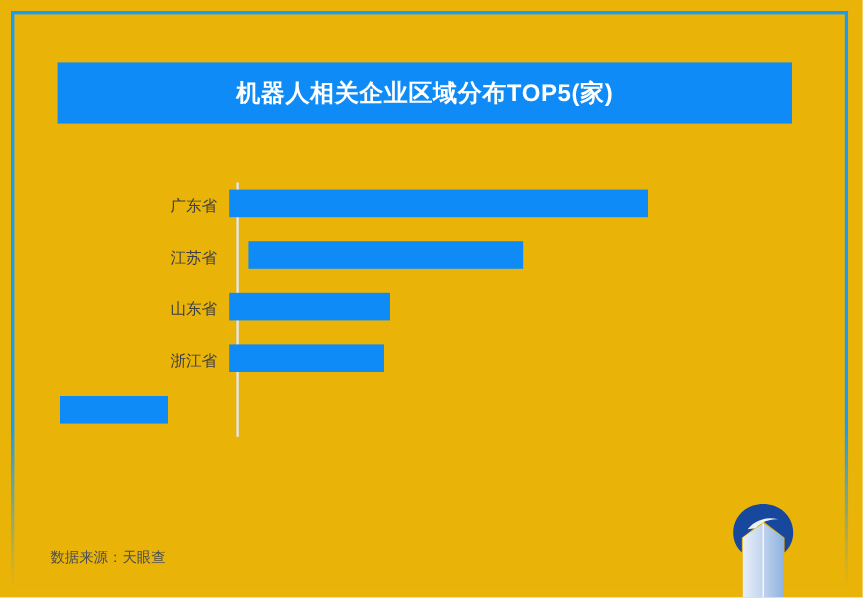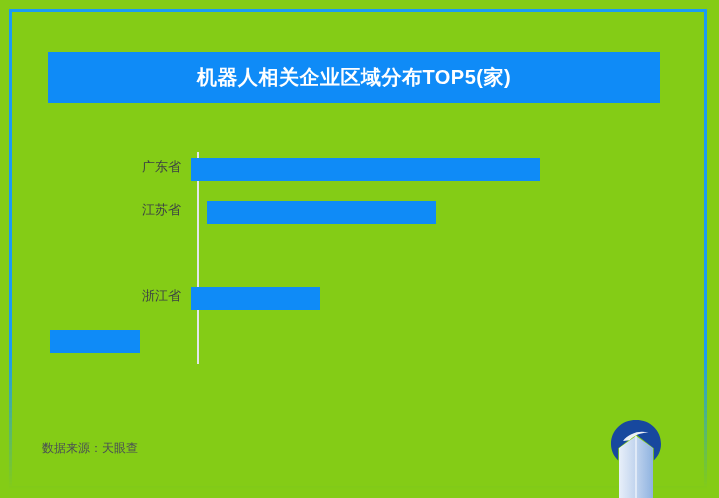--- a/index.html
+++ b/index.html
@@ -9,21 +9,21 @@
     background: #ffffff;
   }
   body {
     font-family: "Liberation Sans", "DejaVu Sans", sans-serif;
   }
 
   .screen {
     position: relative;
     width: 719px;
     height: 498px;
-    background: #84cc16;
+    background: #eab308;
     overflow: hidden;
   }
 
   
   .frame {
     position: absolute;
     left: 9px;
     top: 9px;
     width: 698px;
     height: 480px;
@@ -84,21 +84,21 @@
     top: 0;
     width: 100%;
     height: 100%;
   }
   .bar-row {
     position: absolute;
     left: 0;
     height: 23px;
     width: 100%;
     display: flex;
-    align-items: flex-start;
+    align-items: flex-end;
   }
   .cat-label {
     width: 141px;
     text-align: right;
     padding-right: 8px;
     box-sizing: border-box;
     font-size: 13px;
     color: #3b3f45;
     white-space: nowrap;
   }
@@ -112,21 +112,21 @@
     left: 2px;
     top: 0;
     height: 23px;
     background: #0f8bf7;
   }
 
   
   .source-note {
     position: absolute;
     left: 42px;
-    top: 440px;
+    top: 456px;
     font-size: 12px;
     color: #4a4f55;
     white-space: nowrap;
   }
 
   
   .logo {
     position: absolute;
     right: 52px;
     bottom: 0px;
@@ -151,20 +151,26 @@
         <div class="bar-row" style="top: 8px;">
           <div class="cat-label">广东省</div>
           <div class="bar-track">
             <div class="bar" title="广东省 349 家" style="width: 349px; background: rgb(15, 139, 247);"></div>
           </div>
         </div>
         <div class="bar-row" style="top: 51px; gap: 16px;">
           <div class="cat-label">江苏省</div>
           <div class="bar-track">
             <div class="bar" title="江苏省 229 家" style="width: 229px; background: rgb(15, 139, 247);"></div>
+          </div>
+        </div>
+        <div class="bar-row" style="top: 94px;">
+          <div class="cat-label">山东省</div>
+          <div class="bar-track">
+            <div class="bar" title="山东省 134 家" style="width: 134px; background: rgb(15, 139, 247);"></div>
           </div>
         </div>
         <div class="bar-row" style="top: 137px;">
           <div class="cat-label">浙江省</div>
           <div class="bar-track">
             <div class="bar" title="浙江省 129 家" style="width: 129px; background: rgb(15, 139, 247);"></div>
           </div>
         </div>
         <div class="bar-row" style="top: 180px;">
           <div class="bar-track">

